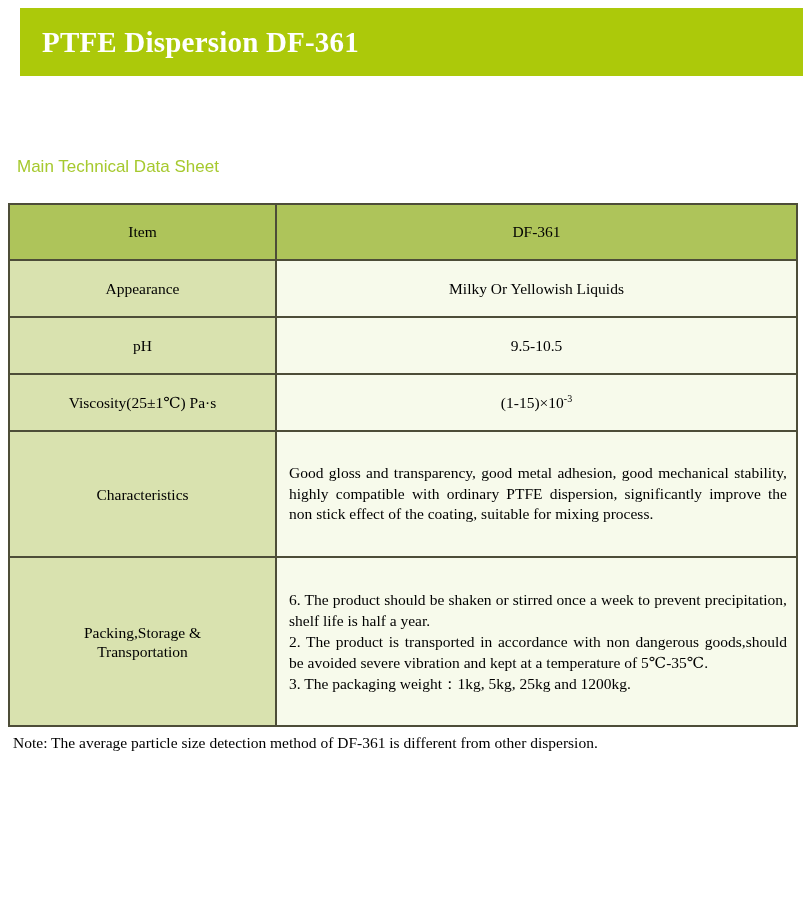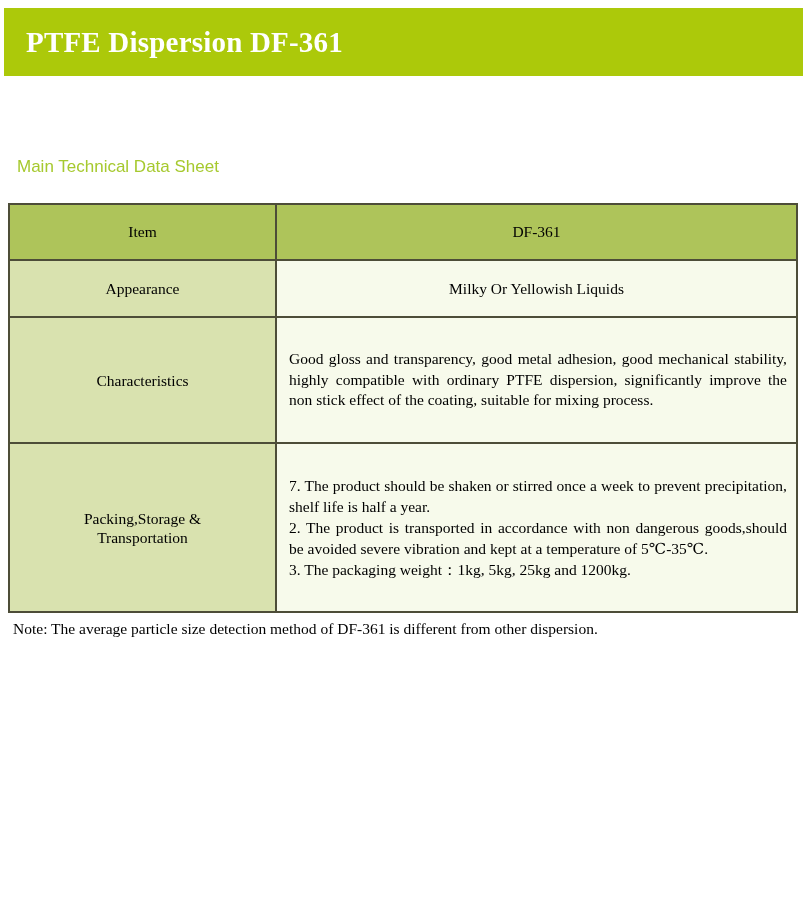--- a/index.html
+++ b/index.html
@@ -17,21 +17,21 @@
     background: #ffffff;
     width: 803px;
   }
   body {
     font-family: "Liberation Serif", "DejaVu Serif", serif;
     color: #000000;
     height: 921px;
     overflow: hidden;
   }
   .banner {
-    margin: 8px 0 0 4px;
+    margin: 8px 0 0 20px;
     height: 68px;
     background: var(--banner-bg);
     display: flex;
     align-items: center;
   }
   .banner-title {
     color: var(--banner-text);
     font-weight: bold;
     font-size: 29px;
     padding-left: 22px;
@@ -106,29 +106,37 @@
   </colgroup>
   <tbody>
     <tr class="header-row">
       <td class="header-cell label-col">Item</td>
       <td class="header-cell">DF-361</td>
     </tr>
   <tr class="simple-row">
         <td class="label-cell">Appearance</td>
         <td class="value-cell">Milky Or Yellowish Liquids</td>
       </tr>
+      <tr class="simple-row">
+        <td class="label-cell">pH</td>
+        <td class="value-cell">9.5-10.5</td>
+      </tr>
+      <tr class="simple-row">
+        <td class="label-cell">Viscosity(25±1℃) Pa·s</td>
+        <td class="value-cell"><span>(1-15)×10</span><sup class="exp">-3</sup></td>
+      </tr>
       <tr class="row-tall">
         <td class="label-cell">Characteristics</td>
         <td class="value-cell paragraph">Good gloss and transparency, good metal adhesion, good mechanical stability, highly compatible with ordinary PTFE dispersion, significantly improve the non stick effect of the coating, suitable for mixing process.</td>
       </tr>
       <tr class="row-xtall">
         <td class="label-cell">Packing,Storage &amp;
 Transportation</td>
         <td class="value-cell multiline">
-          <div class="value-line">7. The product should be shaken or stirred once a week to prevent precipitation, shelf life is half a year.</div>
+          <div class="value-line">6. The product should be shaken or stirred once a week to prevent precipitation, shelf life is half a year.</div>
           <div class="value-line">2. The product is transported in accordance with non dangerous goods,should be avoided severe vibration and kept at a temperature of 5℃-35℃.</div>
           <div class="value-line">3. The packaging weight：1kg, 5kg, 25kg and 1200kg.</div>
         </td>
       </tr>
     </tbody>
 </table>
 
 <div class="note">Note: The average particle size detection method of DF-361 is different from other dispersion.</div>
 
 </body></html>

